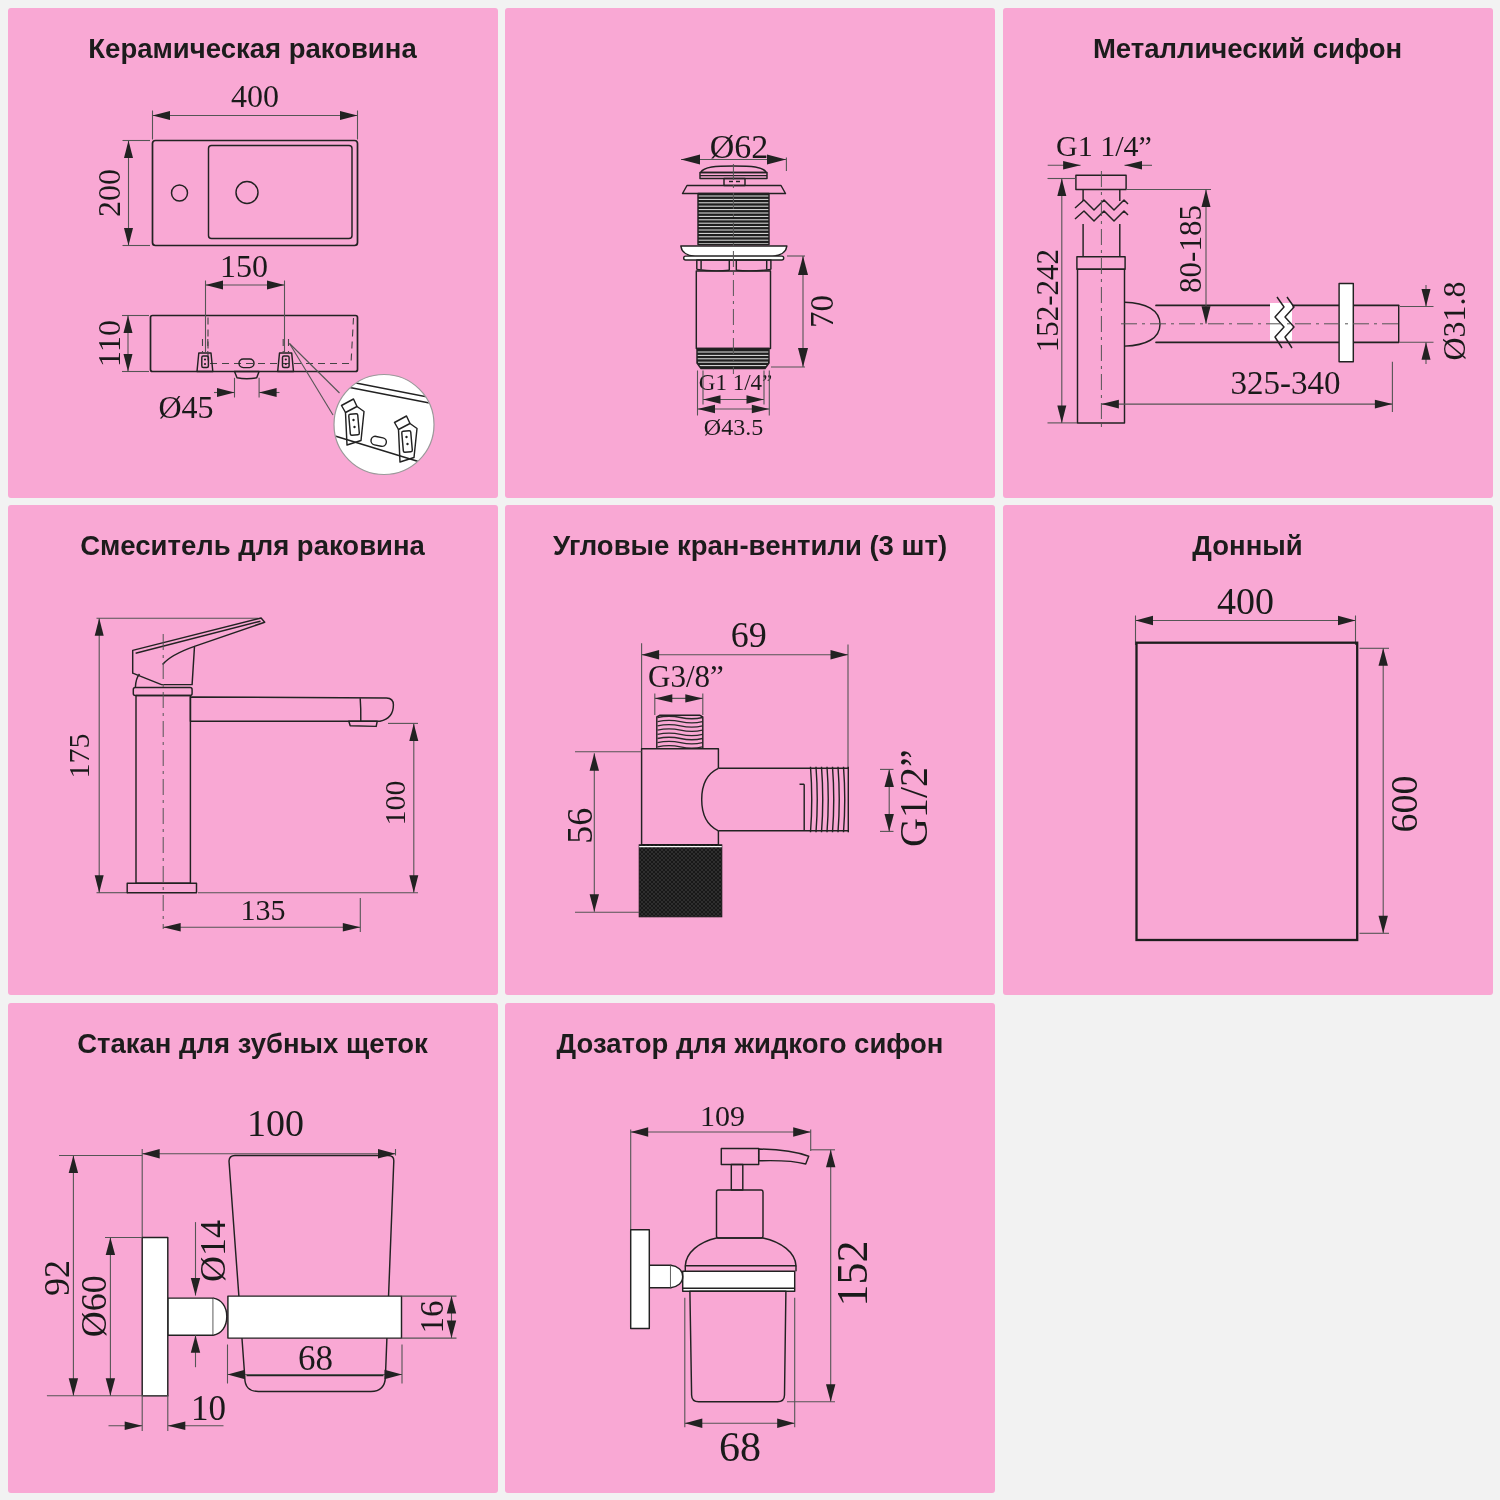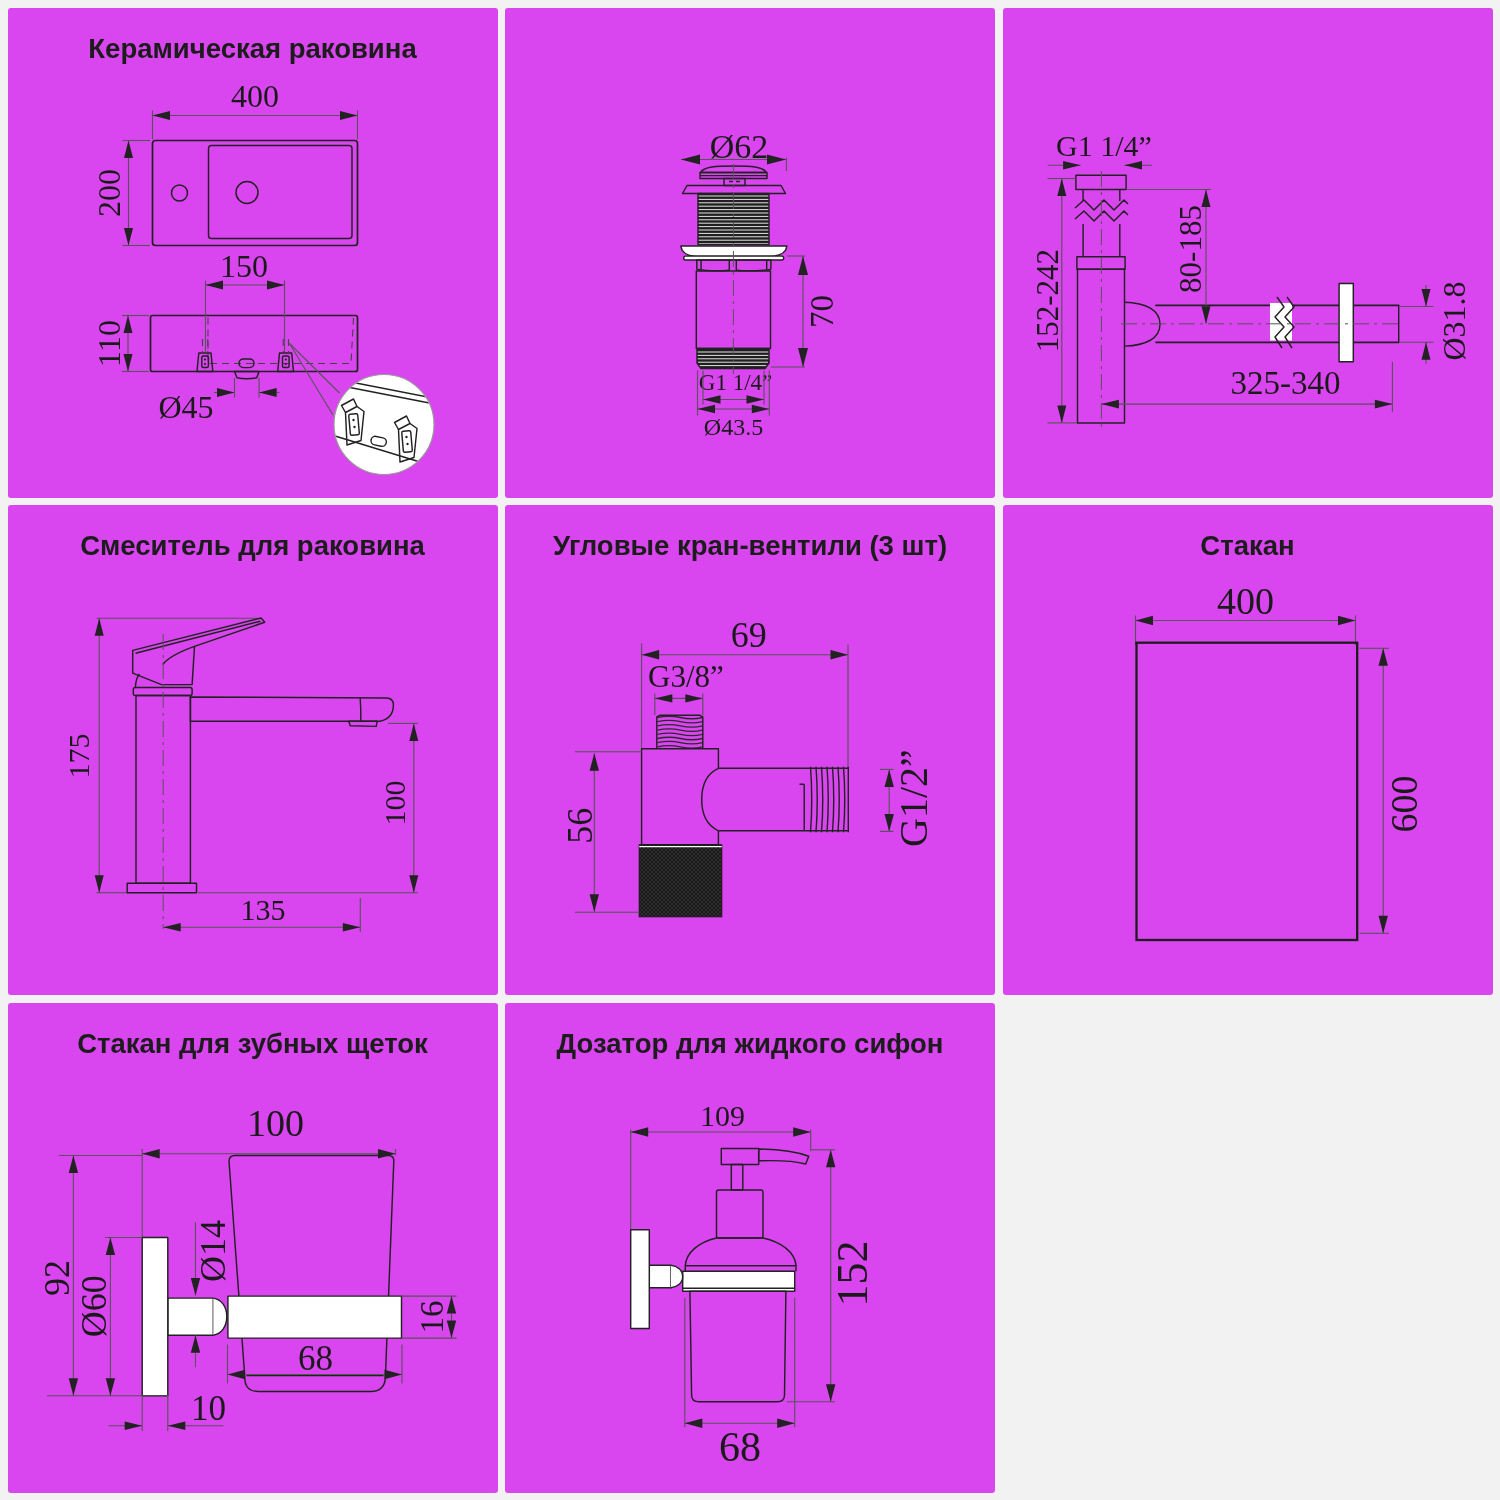--- a/index.html
+++ b/index.html
@@ -1,18 +1,18 @@
 <!DOCTYPE html>
 <html><head>
 <meta charset="utf-8">
 <style>
   html,body{margin:0;padding:0;}
   body{width:1500px;height:1500px;background:#f2f2f2;position:relative;overflow:hidden;
        font-family:"Liberation Sans",sans-serif;}
-  .card{position:absolute;width:490px;height:490px;background:#d946ef;border-radius:3px;}
+  .card{position:absolute;width:490px;height:490px;background:#f9a8d4;border-radius:3px;}
   .title{position:absolute;left:0;right:0;top:25px;text-align:center;
          font-family:"Liberation Sans",sans-serif;font-weight:bold;font-size:27.5px;
          color:#1c1c1c;letter-spacing:0px;}
   svg{position:absolute;left:0;top:0;}
   .ol{stroke:#222;stroke-width:1.7;fill:none;stroke-linejoin:round;stroke-linecap:round;}
   .ol2{stroke:#222;stroke-width:1.45;fill:none;stroke-linejoin:round;}
   .dim{stroke:#555;stroke-width:1.1;fill:none;}
   .arr{fill:#222;stroke:none;}
   .dsh{stroke:#444;stroke-width:1.1;fill:none;stroke-dasharray:7 5;}
   .cl{stroke:#555;stroke-width:1;fill:none;stroke-dasharray:16 5 3 5;}
@@ -184,20 +184,21 @@
     <line class="dim" x1="192.5" y1="362.5" x2="192.5" y2="407.5"></line>
     <line class="dim" x1="264.3" y1="362.5" x2="264.3" y2="407.5"></line>
     <line class="dim" x1="192.5" y1="401" x2="264.3" y2="401"></line>
     <polygon class="arr" points="192.5,401 210,405.3 210,396.7"></polygon>
     <polygon class="arr" points="264.3,401 246.8,396.7 246.8,405.3"></polygon>
     <text class="ds" x="228.5" y="426.5" font-size="24" text-anchor="middle">Ø43.5</text>
   </svg>
 </div>
 
 <div class="card" style="left:1002.5px;top:7.5px;">
+  <div class="title">Металлический сифон</div>
   <svg width="490" height="490" viewBox="0 0 490 490" id="p3">
 
     <text class="ds" x="101" y="147.5" font-size="30" text-anchor="middle">G1 1/4”</text>
     <line class="dim" x1="44.7" y1="157.3" x2="77.6" y2="157.3"></line>
     <polygon class="arr" points="77.6,157.3 60.1,153 60.1,161.6"></polygon>
     <line class="dim" x1="121.5" y1="157.3" x2="149" y2="157.3"></line>
     <polygon class="arr" points="121.5,157.3 139,161.6 139,153"></polygon>
 
     <rect class="ol2" x="72.9" y="167.3" width="50.2" height="14.1"></rect>
     <line class="ol2" x1="80.1" y1="181.4" x2="80.1" y2="193"></line>
@@ -361,21 +362,21 @@
     <line class="dim" x1="375" y1="264.4" x2="388.5" y2="264.4"></line>
     <line class="dim" x1="375" y1="326.4" x2="388.5" y2="326.4"></line>
     <line class="dim" x1="384.2" y1="264.4" x2="384.2" y2="326.4"></line>
     <polygon class="arr" points="384.2,264.4 379.5,281.9 388.9,281.9"></polygon>
     <polygon class="arr" points="384.2,326.4 388.9,308.9 379.5,308.9"></polygon>
     <text class="ds" font-size="40" text-anchor="middle" transform="translate(409,293) rotate(-90)" dy="13">G1/2”</text>
   </svg>
 </div>
 
 <div class="card" style="left:1002.5px;top:505px;">
-  <div class="title">Стакан</div>
+  <div class="title">Донный</div>
   <svg width="490" height="490" viewBox="0 0 490 490" id="p6">
     <text class="ds" x="242.5" y="108.5" font-size="38" text-anchor="middle">400</text>
     <line class="dim" x1="132.5" y1="110.5" x2="132.5" y2="140"></line>
     <line class="dim" x1="352.5" y1="110.5" x2="352.5" y2="140"></line>
     <line class="dim" x1="132.5" y1="115.5" x2="352.5" y2="115.5"></line>
     <polygon class="arr" points="132.5,115.5 150,120.2 150,110.8"></polygon>
     <polygon class="arr" points="352.5,115.5 335,110.8 335,120.2"></polygon>
     <rect x="133.5" y="137.7" width="220.7" height="297.3" fill="none" stroke="#1d1d1d" stroke-width="2.3"></rect>
     <line class="dim" x1="356.5" y1="143.3" x2="386" y2="143.3"></line>
     <line class="dim" x1="356.5" y1="428.3" x2="386" y2="428.3"></line>

